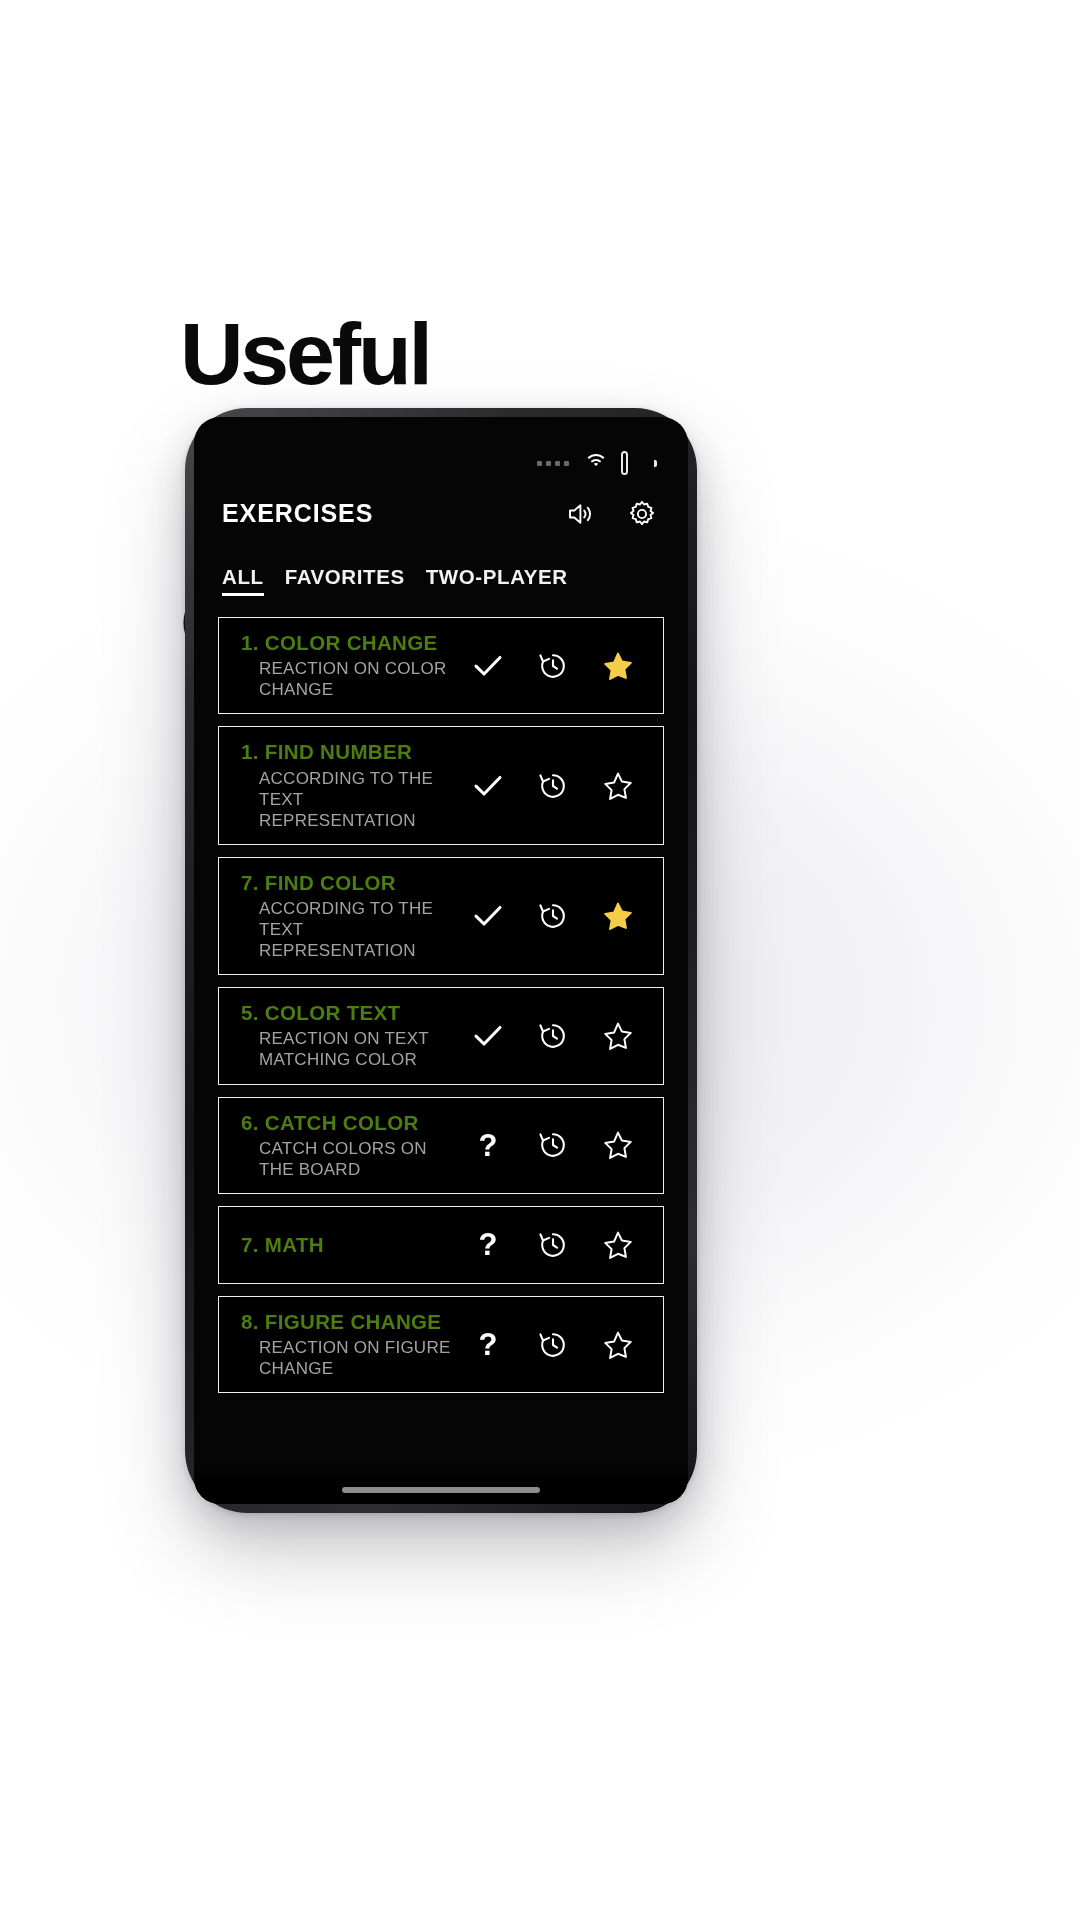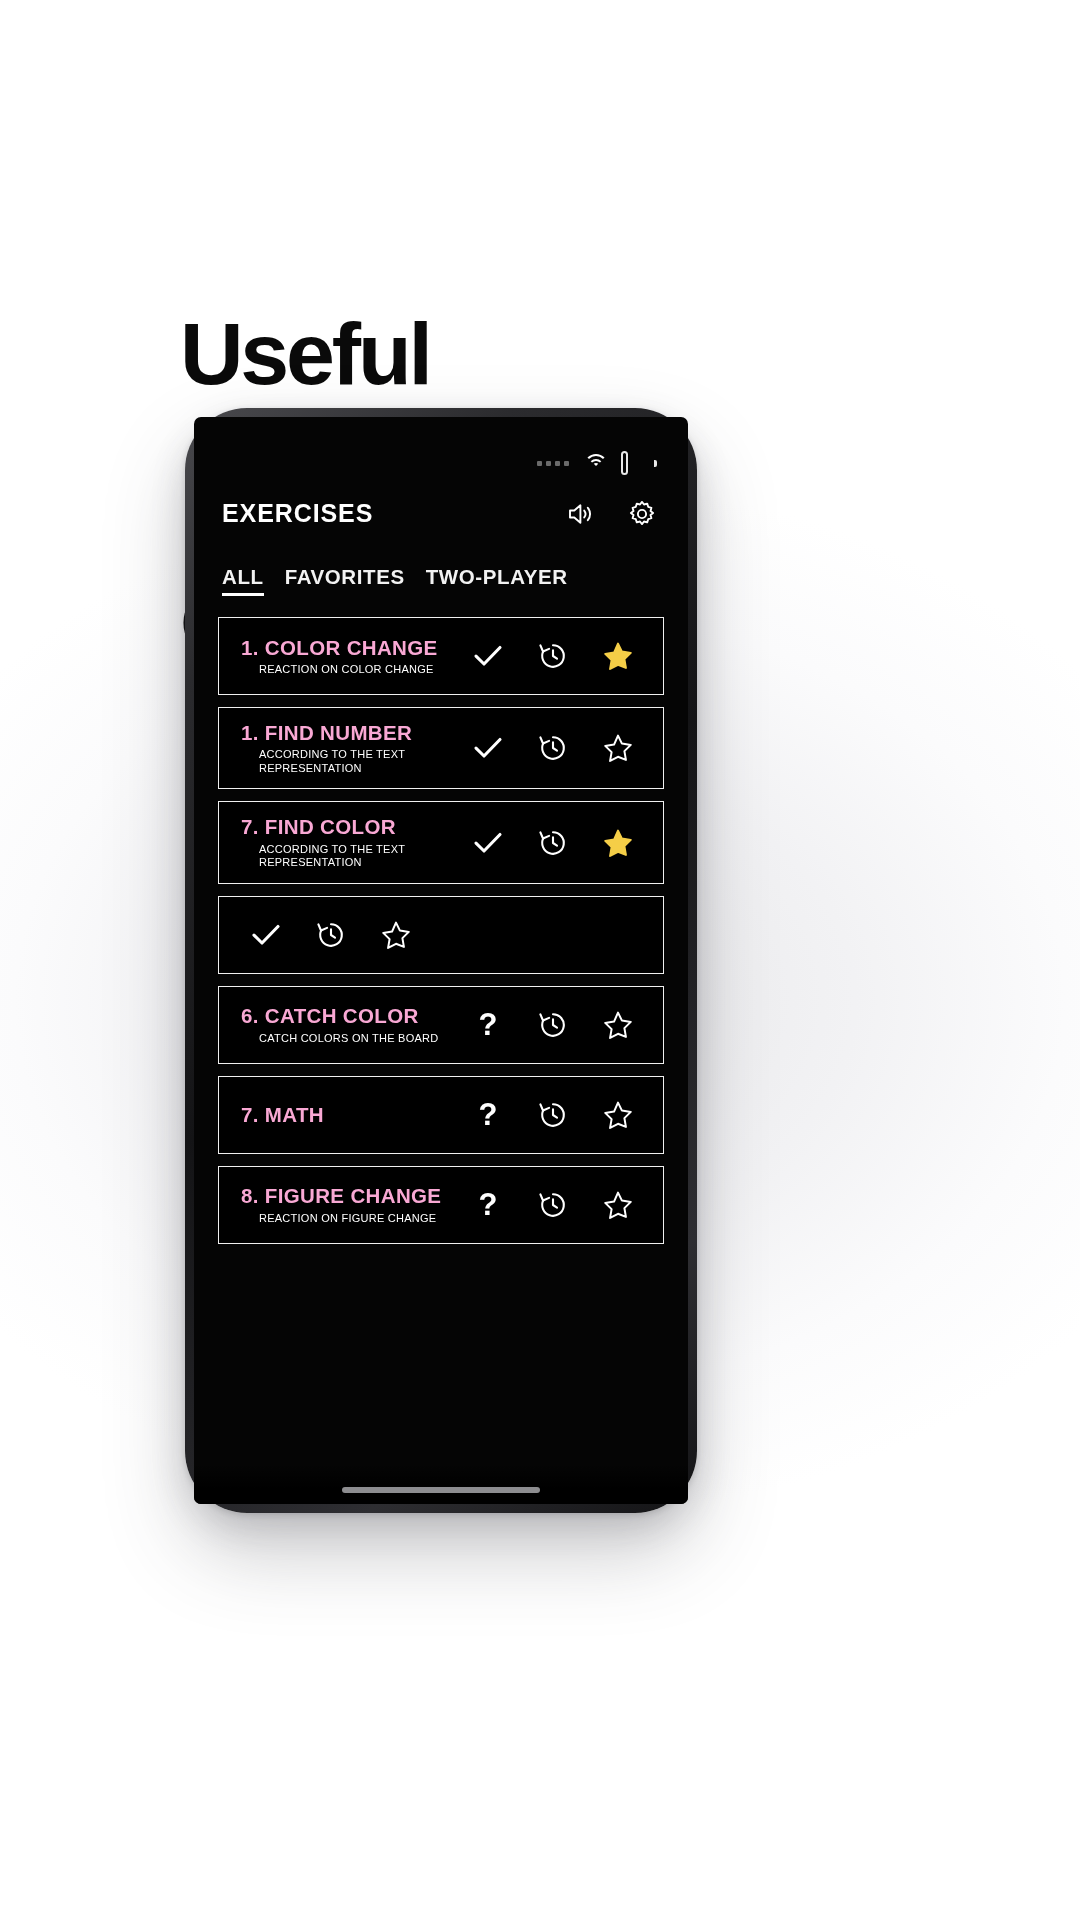--- a/index.html
+++ b/index.html
@@ -38,21 +38,21 @@
     background:linear-gradient(140deg,#4a4a4e 0%, #2b2b2e 18%, #141416 48%, #2e2e32 82%, #131315 100%);
     padding:9px;
     box-shadow:
       0 40px 80px rgba(60,60,70,0.26),
       0 14px 34px rgba(60,60,70,0.18),
       0 2px 6px rgba(0,0,0,0.14);
   }
   .screen {
     position:relative;
     width:100%; height:100%;
-    border-radius:7px;
+    border-radius:26px;
     background:#050505;
     overflow:hidden;
   }
 
   
   .statusbar {
     position:absolute; top:0; left:0; right:0;
     height:70px;
     display:flex; align-items:center; justify-content:flex-end;
     padding:22px 34px 0 0;
@@ -117,25 +117,25 @@
   .card {
     border:1.6px solid #f0f0f0;
     background:#000000;
     display:flex; align-items:center;
     padding:13px 20px 13px 22px;
     min-height:78px;
     flex:0 0 auto;
   }
   .card-text { flex:1 1 auto; min-width:0; padding-right:10px; }
   .card-title {
-    font-size:20.5px; font-weight:bold; color:#f9a8d4;
+    font-size:20.5px; font-weight:bold; color:#4d7c0f;
     letter-spacing:0.35px; line-height:1.18; white-space:nowrap;
   }
   .card-sub {
-    font-size:11px; color:#ffffff; letter-spacing:0.25px;
+    font-size:17px; color:#a3a3a3; letter-spacing:0.25px;
     line-height:1.24; margin-top:3px; padding-left:18px;
     white-space:pre-line;
   }
   .card-actions {
     flex:0 0 auto; display:flex; align-items:center; gap:0;
     width:180px; justify-content:space-between;
   }
   .act { width:50px; height:50px; display:flex; align-items:center; justify-content:center; }
   .qmark { font-size:31px; font-weight:bold; color:#ffffff; line-height:1; }
 
@@ -278,20 +278,24 @@
                 </svg>
               </span>
               <span class="act">
                 <svg width="30" height="30" viewBox="0 0 30 30" fill="none">
                   <path d="M15 2.6l3.95 8.0 8.85 1.29-6.4 6.24 1.51 8.81L15 23.78l-7.91 4.16 1.51-8.81-6.4-6.24 8.85-1.29z" fill="#F5CE47" stroke="#F5CE47" stroke-width="2" stroke-linejoin="round"></path>
                 </svg>
               </span>
             </div>
           </div>
           <div class="card">
+            <div class="card-text">
+              <div class="card-title">5. COLOR TEXT</div>
+              <div class="card-sub">REACTION ON TEXT MATCHING COLOR</div>
+            </div>
             <div class="card-actions">
               <span class="act">
                 <svg width="30" height="26" viewBox="0 0 30 26" fill="none">
                   <path d="M3 13.2L11 21 27 4.5" stroke="#fff" stroke-width="3.1" stroke-linecap="round" stroke-linejoin="round"></path>
                 </svg>
               </span>
               <span class="act">
                 <svg width="30" height="30" viewBox="0 0 30 30" fill="none">
                   <path d="M15 4.2a10.8 10.8 0 11-9.6 5.9" stroke="#fff" stroke-width="2.1" stroke-linecap="round"></path>
                   <path d="M2.4 4.4l2.6 6.1 6.1-2.6" stroke="#fff" stroke-width="2.1" stroke-linecap="round" stroke-linejoin="round"></path>

